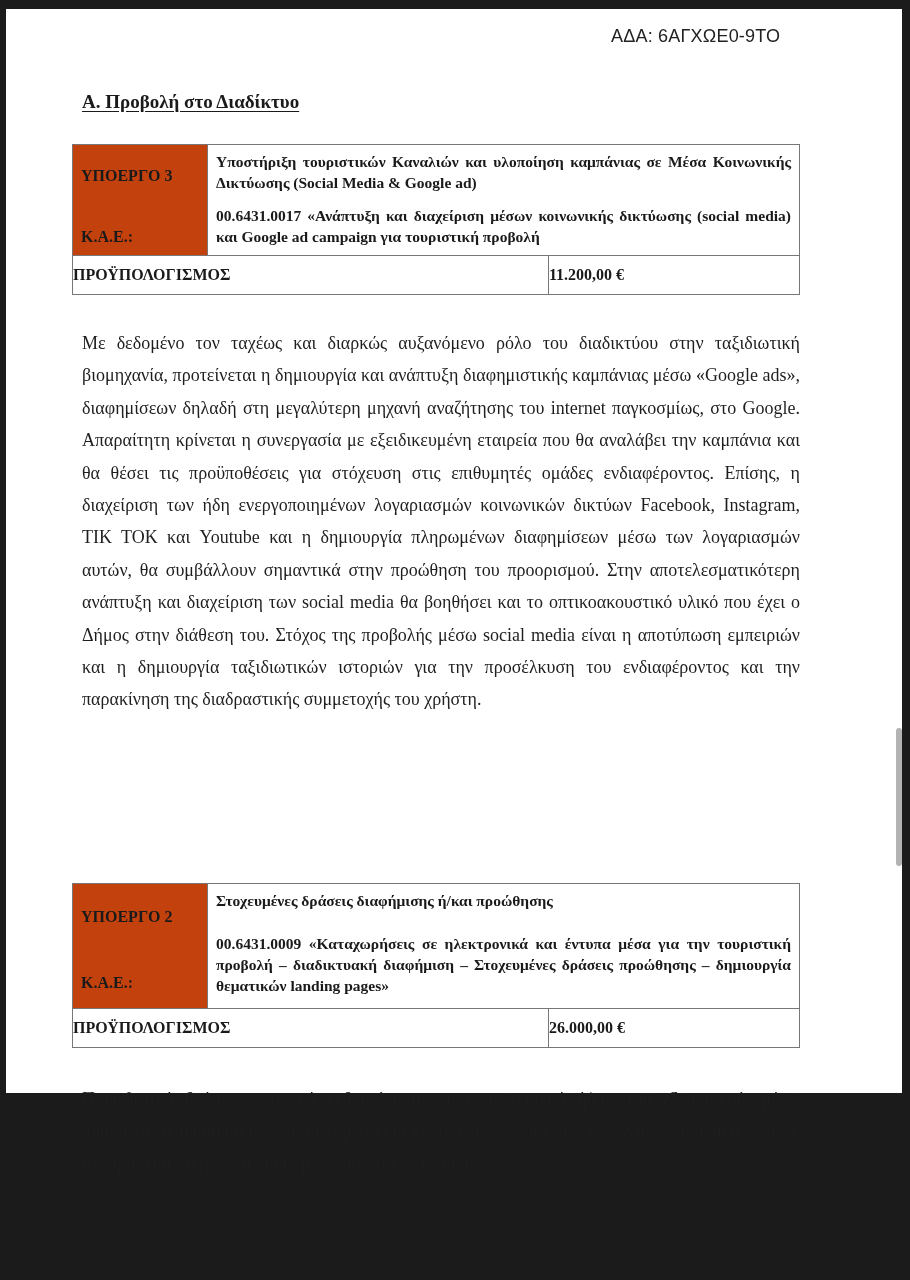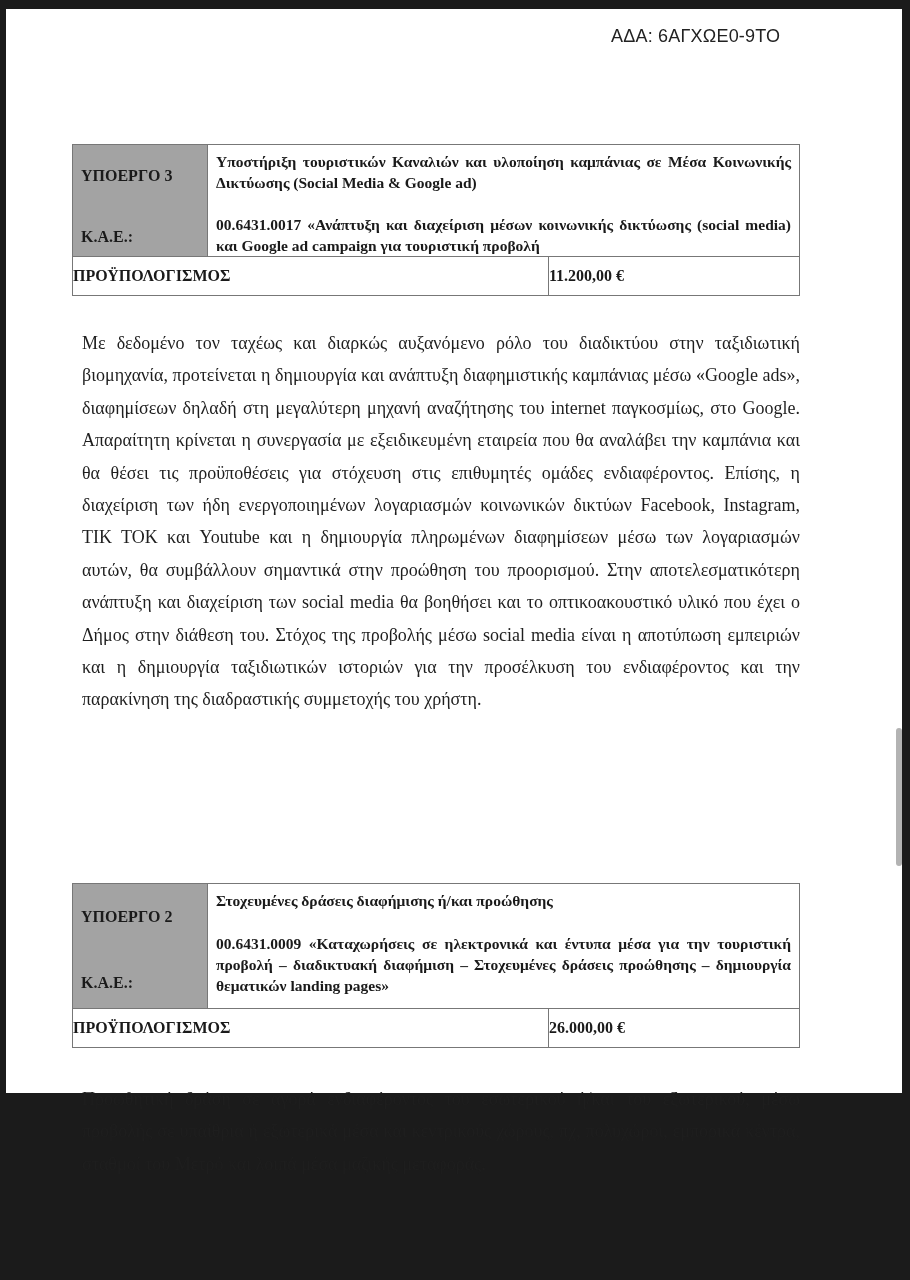--- a/index.html
+++ b/index.html
@@ -45,21 +45,21 @@
       border-collapse: collapse;
       font-size: 15.5px;
     }
     .budget-table td {
       border: 1.5px solid #777;
       vertical-align: top;
       padding: 0;
     }
     .label-col {
       width: 134px;
-      background: #a3a3a3;
+      background: #c2410c;
       position: relative;
     }
     .label-col .lbl {
       position: absolute;
       left: 8px;
       font-weight: bold;
       font-size: 16px;
     }
     .desc-col {
       padding: 6px 8px 0 8px !important;
@@ -101,31 +101,32 @@
       border-radius: 3px;
     }
   </style>
 </head>
 <body>
 
 <div class="page">
 
   <div class="ada">ΑΔΑ: 6ΑΓΧΩΕ0-9ΤΟ</div>
 
+  <div class="section-heading" style="top:82px;">Α. Προβολή στο Διαδίκτυο</div>
 
   <table class="budget-table" style="top:135px;">
     <tbody>
         <tr>
       <td class="label-col" style="height:110px;">
         <span class="lbl" style="top:22px;">ΥΠΟΕΡΓΟ 3</span>
         <span class="lbl" style="top:83px;">Κ.Α.Ε.:</span>
       </td>
       <td class="desc-col" colspan="2">
         <p>Υποστήριξη τουριστικών Καναλιών και υλοποίηση καμπάνιας σε Μέσα Κοινωνικής Δικτύωσης (Social Media &amp; Google ad)</p>
-        <p style="margin-top:21px;">00.6431.0017 «Ανάπτυξη και διαχείριση μέσων κοινωνικής δικτύωσης (social media) και Google ad campaign για τουριστική προβολή</p>
+        <p style="margin-top:12px;">00.6431.0017 «Ανάπτυξη και διαχείριση μέσων κοινωνικής δικτύωσης (social media) και Google ad campaign για τουριστική προβολή</p>
       </td>
     </tr>
     <tr class="budget-row">
       <td colspan="2">ΠΡΟΫΠΟΛΟΓΙΣΜΟΣ</td>
       <td class="budget-amount">11.200,00 €</td>
     </tr>
   </tbody>
     </table>
 
   <p class="body-para" style="top:318px;">Με δεδομένο τον ταχέως και διαρκώς αυξανόμενο ρόλο του διαδικτύου στην ταξιδιωτική βιομηχανία, προτείνεται η δημιουργία και ανάπτυξη διαφημιστικής καμπάνιας μέσω «Google ads», διαφημίσεων δηλαδή στη μεγαλύτερη μηχανή αναζήτησης του internet παγκοσμίως, στο Google. Απαραίτητη κρίνεται η συνεργασία με εξειδικευμένη εταιρεία που θα αναλάβει την καμπάνια και θα θέσει τις προϋποθέσεις για στόχευση στις επιθυμητές ομάδες ενδιαφέροντος. Επίσης, η διαχείριση των ήδη ενεργοποιημένων λογαριασμών κοινωνικών δικτύων Facebook, Instagram, TIK TOK και Youtube και η δημιουργία πληρωμένων διαφημίσεων μέσω των λογαριασμών αυτών, θα συμβάλλουν σημαντικά στην προώθηση του προορισμού.   Στην αποτελεσματικότερη ανάπτυξη και διαχείριση των social media θα βοηθήσει και το οπτικοακουστικό υλικό που έχει ο Δήμος στην διάθεση του. Στόχος της προβολής μέσω social media είναι η αποτύπωση εμπειριών και η δημιουργία ταξιδιωτικών ιστοριών για την προσέλκυση του ενδιαφέροντος και την παρακίνηση της διαδραστικής συμμετοχής του χρήστη.</p>

